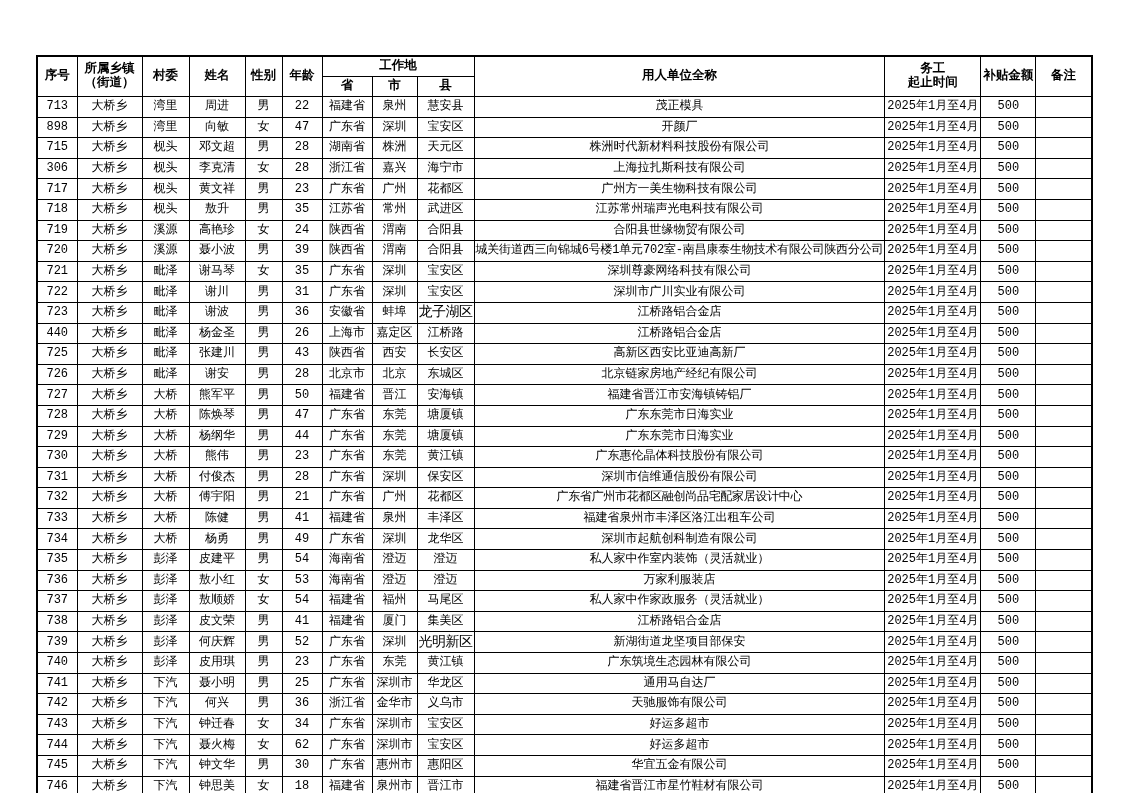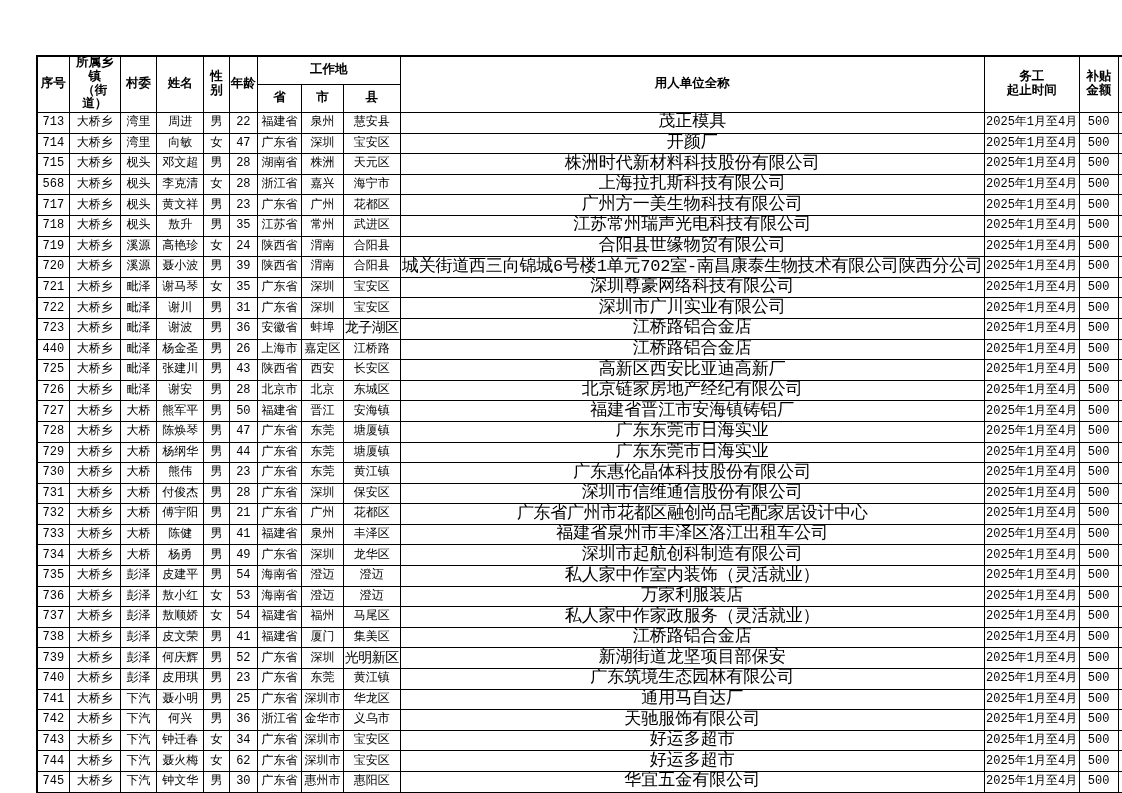--- a/index.html
+++ b/index.html
@@ -31,21 +31,21 @@
   }
   thead th {
     font-weight:bold;
     white-space:pre-line;
     font-size:12.5px;
     height:19px;
   }
   td.small  { font-size:9px;  letter-spacing:-0.3px;text-align:center; }
   td.tiny   { font-size:6px;  letter-spacing:-0.2px;margin-top:7px; }
   td.small-county { font-size:14px; letter-spacing:-0.5px; }
-  td.cell-employer { font-size:17px; }
+  td.cell-employer { font-size:12px; }
 </style>
 </head>
 <body>
 
 <div class="page">
   <table class="roster">
     <colgroup>
       <col style="width:40px">
         <col style="width:65px">
         <col style="width:47px">
@@ -92,21 +92,21 @@
           <td class="cell-age">22</td>
           <td class="cell-province">福建省</td>
           <td class="cell-city">泉州</td>
           <td class="cell-county">慧安县</td>
           <td class="cell-employer">茂正模具</td>
           <td class="cell-period">2025年1月至4月</td>
           <td class="cell-subsidy">500</td>
           <td class="cell-remark"></td>
         </tr>
         <tr>
-          <td class="cell-serial">714</td>
+          <td class="cell-serial">898</td>
           <td class="cell-township">大桥乡</td>
           <td class="cell-village">湾里</td>
           <td class="cell-name">向敏</td>
           <td class="cell-gender">女</td>
           <td class="cell-age">47</td>
           <td class="cell-province">广东省</td>
           <td class="cell-city">深圳</td>
           <td class="cell-county">宝安区</td>
           <td class="cell-employer">开颜厂</td>
           <td class="cell-period">2025年1月至4月</td>
@@ -122,21 +122,21 @@
           <td class="cell-age">28</td>
           <td class="cell-province">湖南省</td>
           <td class="cell-city">株洲</td>
           <td class="cell-county">天元区</td>
           <td class="cell-employer">株洲时代新材料科技股份有限公司</td>
           <td class="cell-period">2025年1月至4月</td>
           <td class="cell-subsidy">500</td>
           <td class="cell-remark"></td>
         </tr>
         <tr>
-          <td class="cell-serial">568</td>
+          <td class="cell-serial">306</td>
           <td class="cell-township">大桥乡</td>
           <td class="cell-village">枧头</td>
           <td class="cell-name">李克清</td>
           <td class="cell-gender">女</td>
           <td class="cell-age">28</td>
           <td class="cell-province">浙江省</td>
           <td class="cell-city">嘉兴</td>
           <td class="cell-county">海宁市</td>
           <td class="cell-employer">上海拉扎斯科技有限公司</td>
           <td class="cell-period">2025年1月至4月</td>

